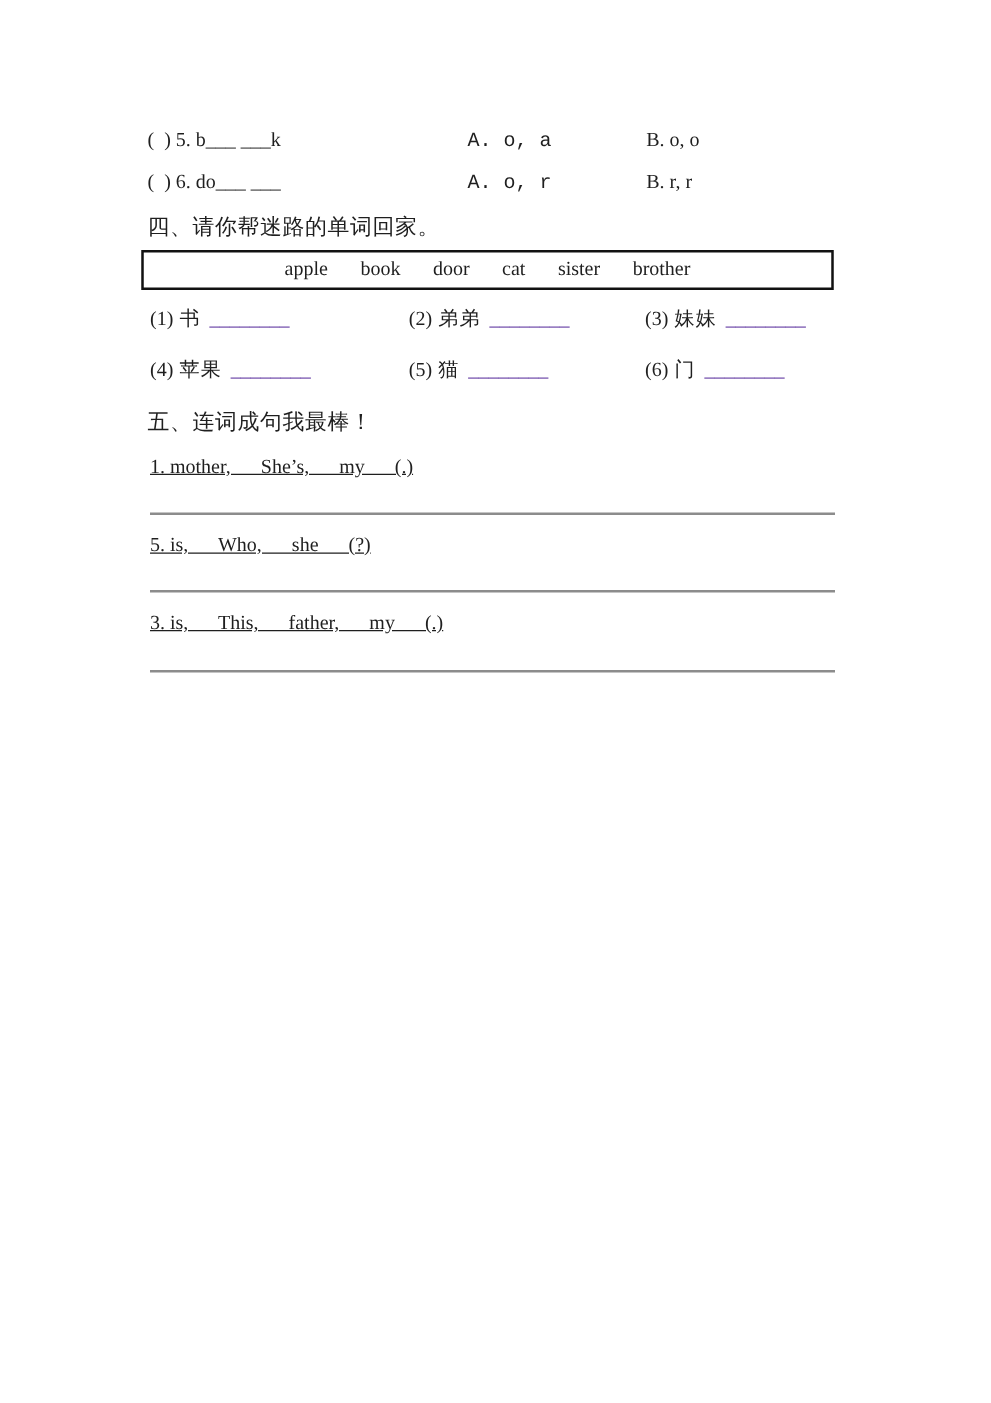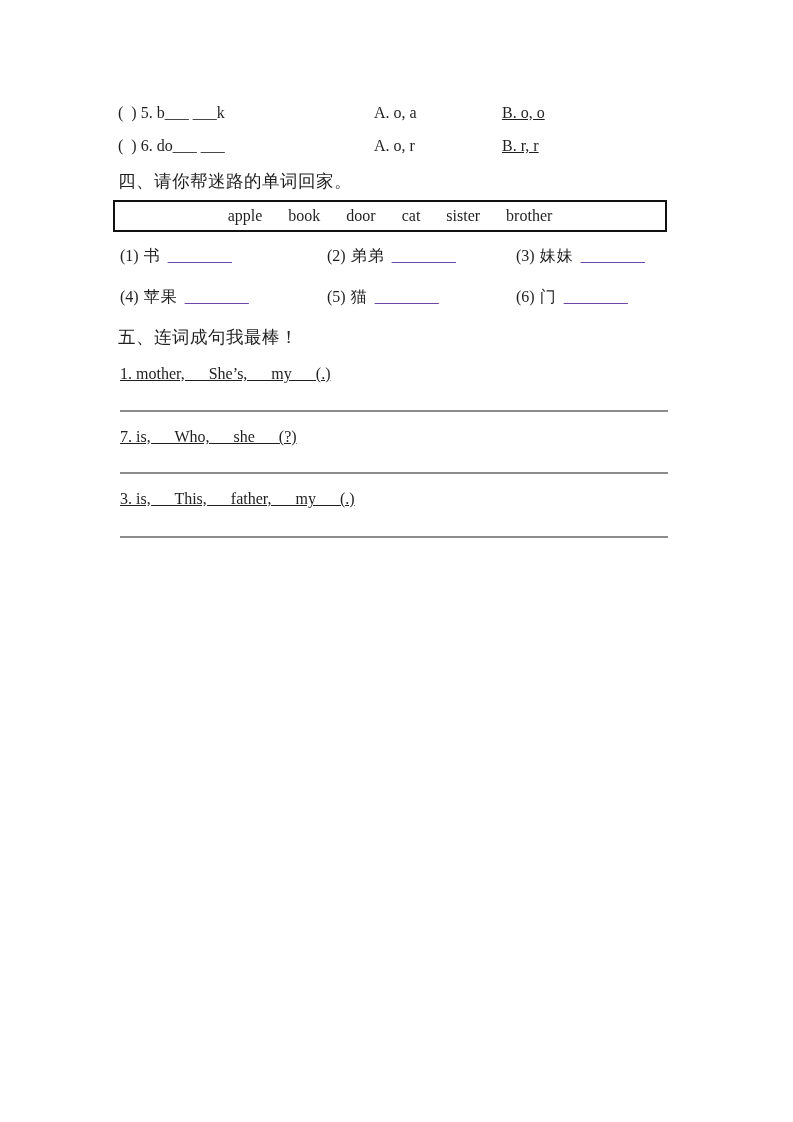--- a/index.html
+++ b/index.html
@@ -9,22 +9,22 @@
     background:#ffffff;
     font-family:"Liberation Serif","DejaVu Serif",serif;
     color:#1f1f1f;
     font-size:16px;
     overflow:hidden;
   }
   .abs{position:absolute;}
   .qrow{left:0;top:0;width:100%;height:22px;}
   .qrow span{position:absolute;line-height:20px;white-space:pre;}
   .qc1{left:118px;}
-  .qc2{left:374px;}
-  .qc3{left:502px;text-decoration:underline;}
+  .qc2{left:374px;font-family:Liberation Mono, monospace;}
+  .qc3{left:517px;}
   .sec-title{
     left:118px;
     font-size:17.5px;
     letter-spacing:0.5px;
     line-height:22px;
   }
   .word-box{
     left:113px;top:200px;
     width:550px;height:28px;
     border:2px solid #111111;
@@ -89,19 +89,19 @@
   </div>
   <div class="abs fill-item" style="left:516px;top:286px">
     <span class="fi-num">(6)</span><span class="fi-word">门</span><span class="fi-blank">________</span>
   </div>
 
   <div class="abs sec-title" style="top:326px">五、连词成句我最棒！</div>
 
   <div class="abs sentence" style="top:364px">1. mother,      She’s,      my      (.)</div>
   <div class="rule" style="top:410px"></div>
 
-  <div class="abs sentence" style="top:427px">7. is,      Who,      she      (?)</div>
+  <div class="abs sentence" style="top:427px">5. is,      Who,      she      (?)</div>
   <div class="rule" style="top:472px"></div>
 
   <div class="abs sentence" style="top:489px">3. is,      This,      father,      my      (.)</div>
   <div class="rule" style="top:536px"></div>
 
 </div>
 
 </body></html>

